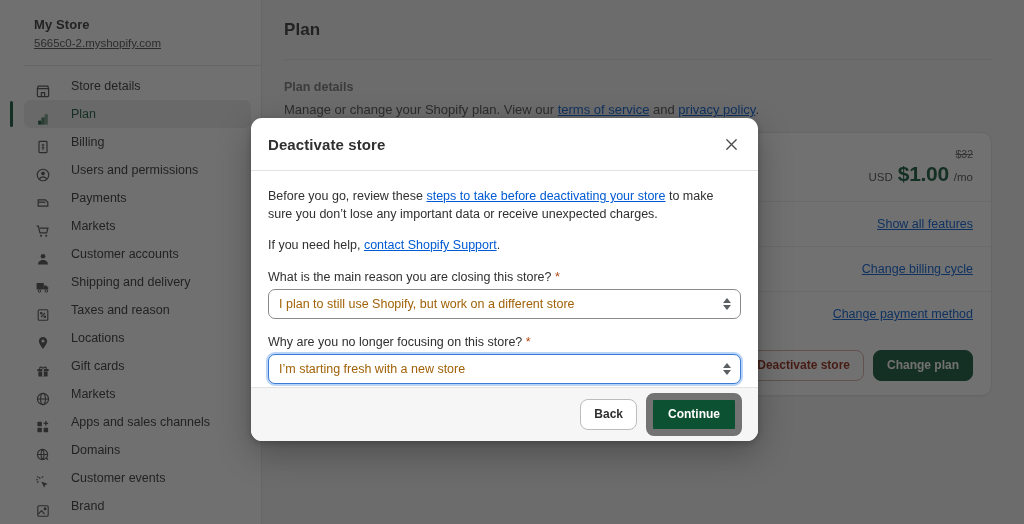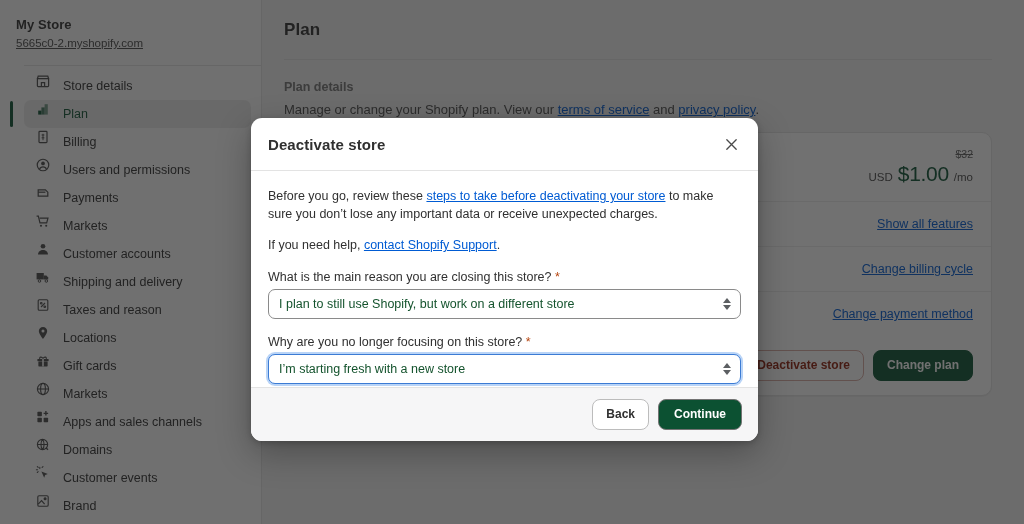--- a/index.html
+++ b/index.html
@@ -15,34 +15,34 @@
   #page { position: absolute; inset: 0; display: flex; background: #f1f1f1; }
 
   
   .sidebar {
     width: 262px; height: 524px;
     background: #fbfbfb;
     border-right: 1px solid #e3e3e3;
     padding-top: 0;
     flex: 0 0 262px;
   }
-  .store-head { padding: 16px 18px 14px 16px; }
+  .store-head { padding: 16px 18px 14px 34px; }
   .store-name {
     font-size: 13px; font-weight: bold; color: #303030;
     letter-spacing: .1px; line-height: 17px;
   }
   .store-url {
     font-size: 11.5px; color: #4a4a4a; text-decoration: underline;
     line-height: 16px; margin-top: 1px; display: inline-block;
   }
   .nav-sep { height: 1px; background: #e3e3e3; margin: 0 0 0 24px; }
   .nav { padding: 6px 10px 0 24px; }
   .nav-item {
     position: relative;
-    display: flex; align-items: flex-start; gap: 11px;
+    display: flex; align-items: flex-end; gap: 19px;
     height: 28px; padding: 0 8px 0 10px;
     border-radius: 7px; margin-bottom: 0px;
     cursor: pointer;
   }
   .nav-item .ico {
     width: 18px; height: 18px; flex: 0 0 18px;
     display: flex; align-items: center; justify-content: center;
     color: #4a4a4a;
   }
   .nav-item .ico svg { display: block; }
@@ -70,21 +70,21 @@
     border-radius: 10px;
     box-shadow: 0 1px 0 rgba(0,0,0,.04);
   }
   .card-row { padding: 15px 18px; display: flex; align-items: center; gap: 14px; }
   .card-row + .card-row { border-top: 1px solid #ececec; }
   .plan-desc { flex: 1; font-size: 12.5px; color: #303030; line-height: 18px; }
   .price-block { text-align: right; white-space: nowrap; }
   .price-old { font-size: 10.5px; color: #616161; text-decoration: line-through; }
   .price-line { display: flex; align-items: baseline; justify-content: flex-end; gap: 5px; margin-top: 2px; }
   .price-cur { font-size: 11.5px; color: #4a4a4a; }
-  .price-amt { font-size: 21px; font-weight: normal; color: #0c5132; letter-spacing: -.3px; }
+  .price-amt { font-size: 21px; font-weight: bold; color: #0c5132; letter-spacing: -.3px; }
   .price-per { font-size: 11.5px; color: #4a4a4a; margin-top: 7px; }
   .row-link { flex: 1; text-align: right; font-size: 12.5px; color: #005bd3; cursor: pointer; }
 
   .actions { display: flex; justify-content: flex-end; gap: 9px; padding: 14px 18px; }
   .btn {
     font-family: "Liberation Sans", sans-serif;
     font-size: 12px; font-weight: bold;
     border-radius: 8px; padding: 7px 13px;
     cursor: pointer; line-height: 15px;
   }
@@ -133,36 +133,36 @@
     background: #fff;
     display: flex; align-items: center;
     padding: 0 28px 0 10px;
     cursor: pointer;
   }
   .sel-wrap.focused {
     border-color: #3b7bd4;
     box-shadow: 0 0 0 2px #b9d4f7;
   }
   .sel-value {
-    font-size: 12.5px; color: #14532d;
+    font-size: 12.5px; color: #a16207;
     white-space: nowrap; overflow: hidden; text-overflow: ellipsis;
   }
   .sel-arrows {
     position: absolute; right: 9px; top: 50%; transform: translateY(-50%);
     display: flex; flex-direction: column; gap: 2px; color: #5c5f62;
   }
   .modal-foot {
     flex: 0 0 54px; height: 54px;
     background: #f6f6f7;
     border-top: 1px solid #e3e3e3;
     display: flex; align-items: center; justify-content: flex-end;
     gap: 9px; padding: 0 16px;
   }
   .btn-plain { background: #fff; color: #303030; border: 1px solid #bcbcbc; }
-  .btn-cont { background: #0c5132; color: #fff; border: 1px solid #737373; padding: 7px 15px; }
+  .btn-cont { background: #0c5132; color: #fff; border: 7px solid #737373; padding: 7px 15px; }
 </style>
 </head>
 <body>
 
 <div id="app">
 
   <div id="page">
 
     <aside class="sidebar">
       <div class="store-head">

